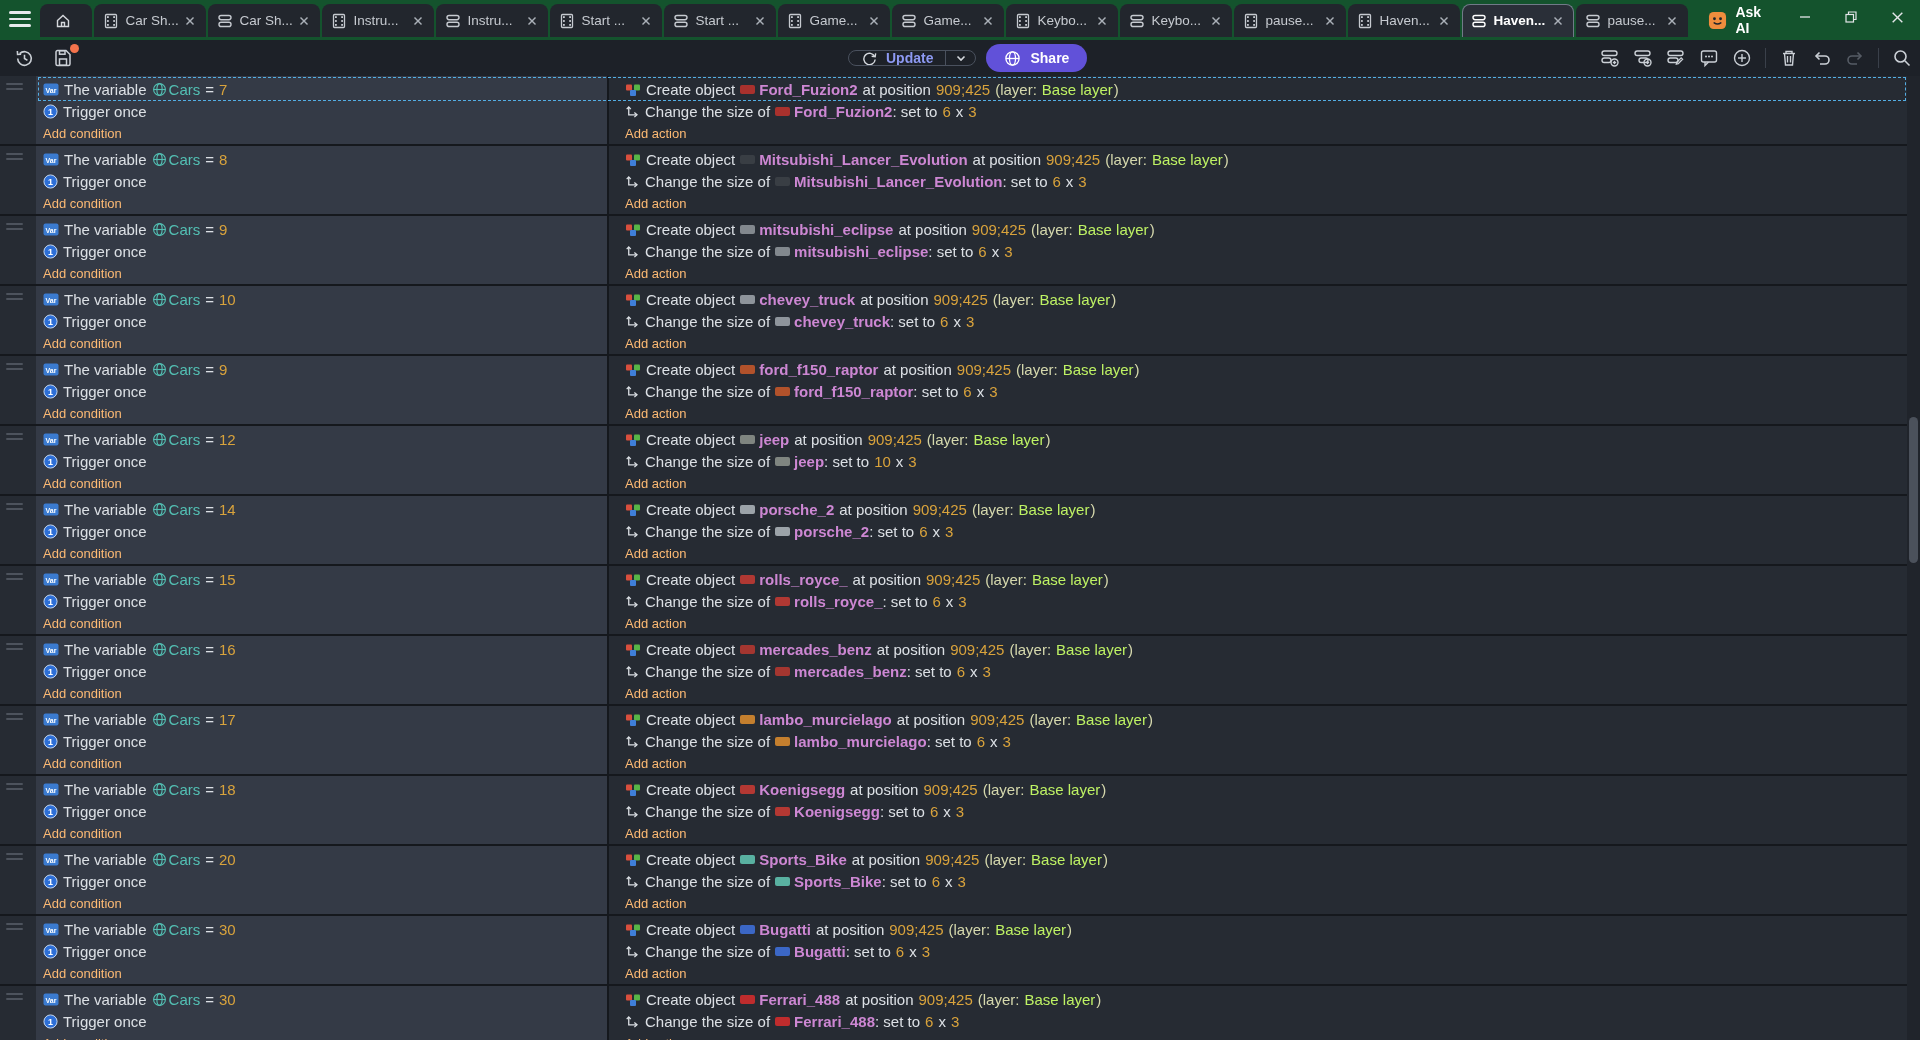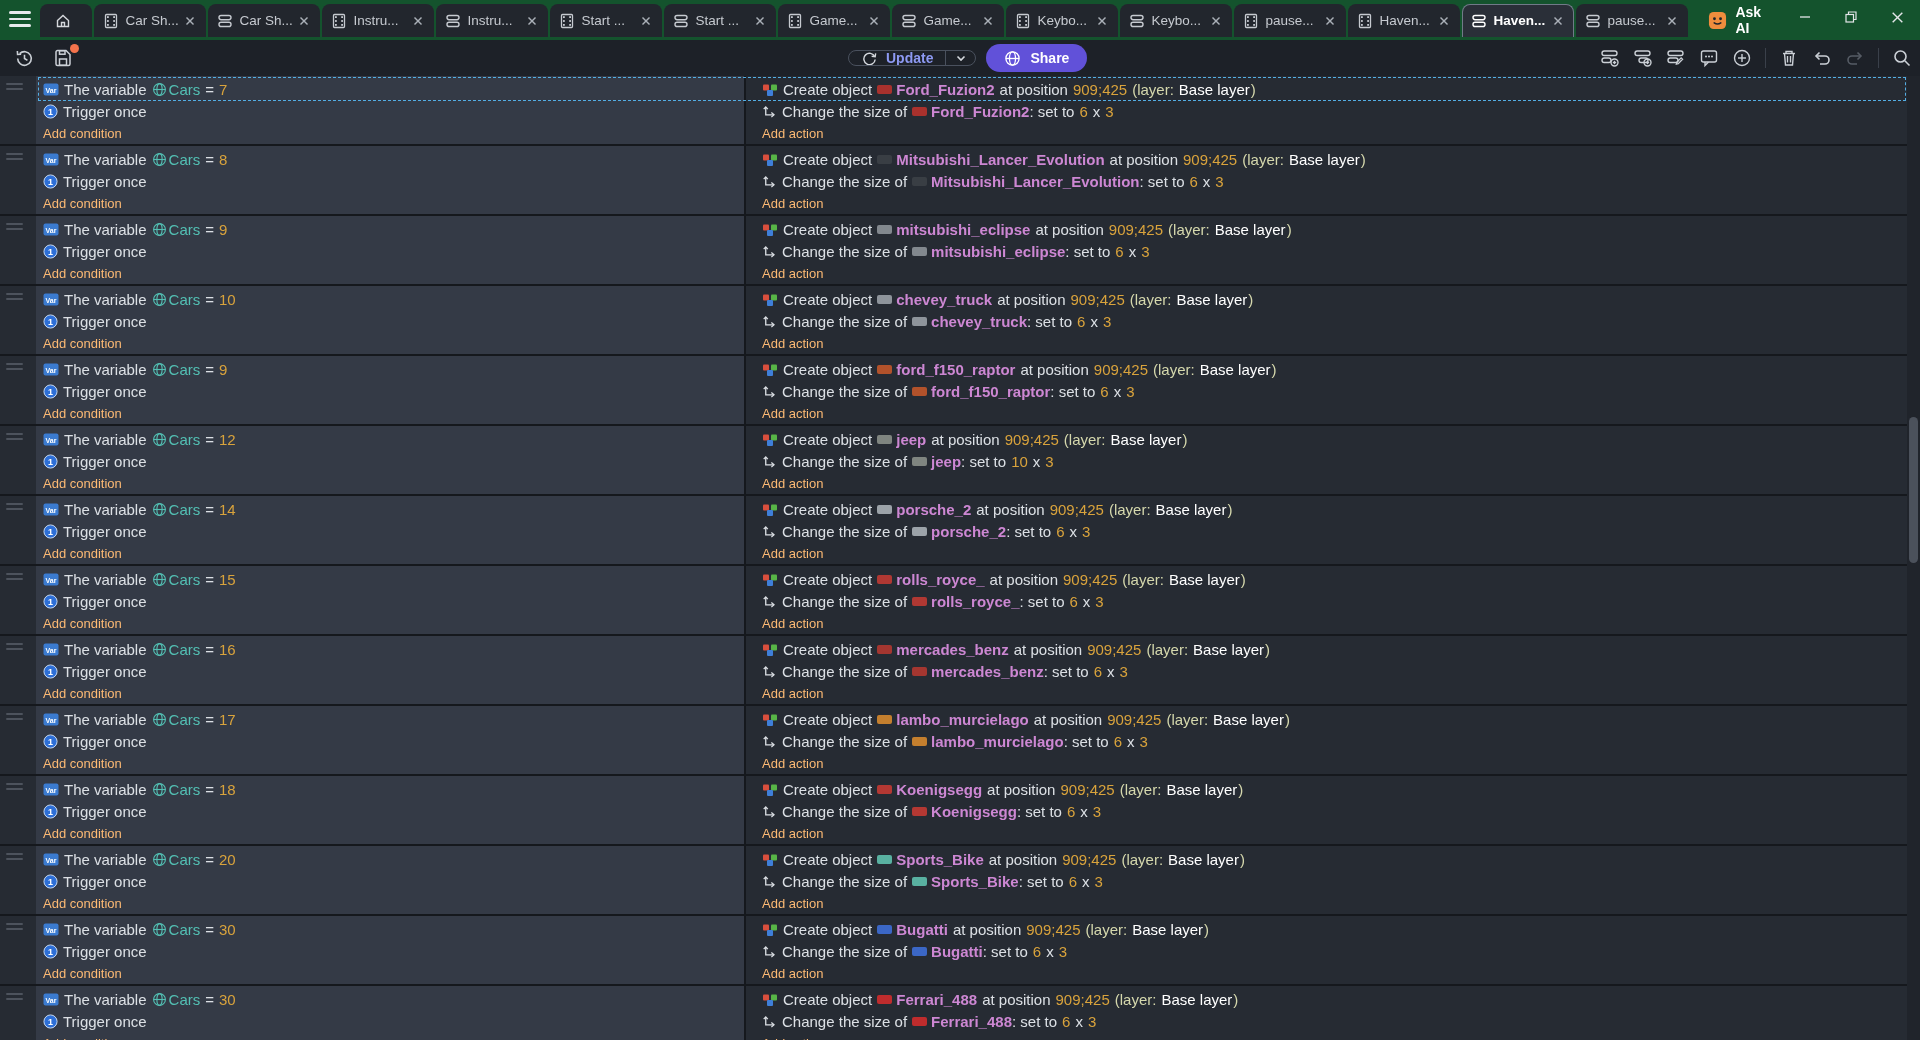--- a/index.html
+++ b/index.html
@@ -50,34 +50,34 @@
   .tb-right .dim { color:#565c65; }
   .vdiv { width:1px; height:20px; background:#3a404a; }
 
   
   .sheet { position:absolute; top:76px; left:0; right:0; bottom:0; background:#262b33;
     display:flex; flex-direction:column; overflow:hidden; }
   .event-row { position:relative; flex:none; height:70px; display:flex;
     border-bottom:2px solid #15181d; }
   .gutter { flex:none; width:36px; background:#262b33; padding:7px 0 0 6px; cursor:grab; }
   .gutter i { display:block; width:17px; height:2px; background:#4d535d; margin-bottom:3px; border-radius:1px; }
-  .cond { flex:none; width:708px; background:#343a46; padding:2px 0 0 7px; cursor:pointer; }
+  .cond { flex:none; width:571px; background:#343a46; padding:2px 0 0 7px; cursor:pointer; }
   .act { flex:1; background:#262b33; border-left:2px solid #15181d; padding:2px 0 0 16px; cursor:pointer; }
   .line { height:22px; display:flex; align-items:center; gap:5px; font-size:15px; color:#dce0e5;
     white-space:nowrap; }
   .addline { color:#fdba74; font-size:13px; }
   .ic { flex:none; display:inline-flex; }
   .num { color:#d9a33c; }
   .varname { color:#53c0b4; }
   .vargroup, .objgroup, .layergroup { display:inline-flex; align-items:center; }
   .vargroup .varname { margin-left:2px; }
   .obj { color:#cd87d3; font-weight:bold; }
   .chip { flex:none; width:15px; height:9px; border-radius:2px; margin-right:4px; opacity:.9; }
   .lay-p { color:#d5d8ad; }
-  .layname { color:#ffffff; margin:0 1px 0 5px; }
+  .layname { color:#bef264; margin:0 1px 0 5px; }
   .sel-overlay { display:none; position:absolute; left:38px; right:14px; top:1px; height:24px;
     border:1px dashed #54aee4; pointer-events:none; }
   .event-row.selected .sel-overlay { display:block; }
 
   
   .scrollbar { position:absolute; top:0; right:0; width:13px; height:100%; background:#20242b; }
   .scroll-thumb { position:absolute; top:341px; left:2px; width:9px; height:146px;
     background:#4b515b; border-radius:5px; }
   svg { display:block; }
 </style>

